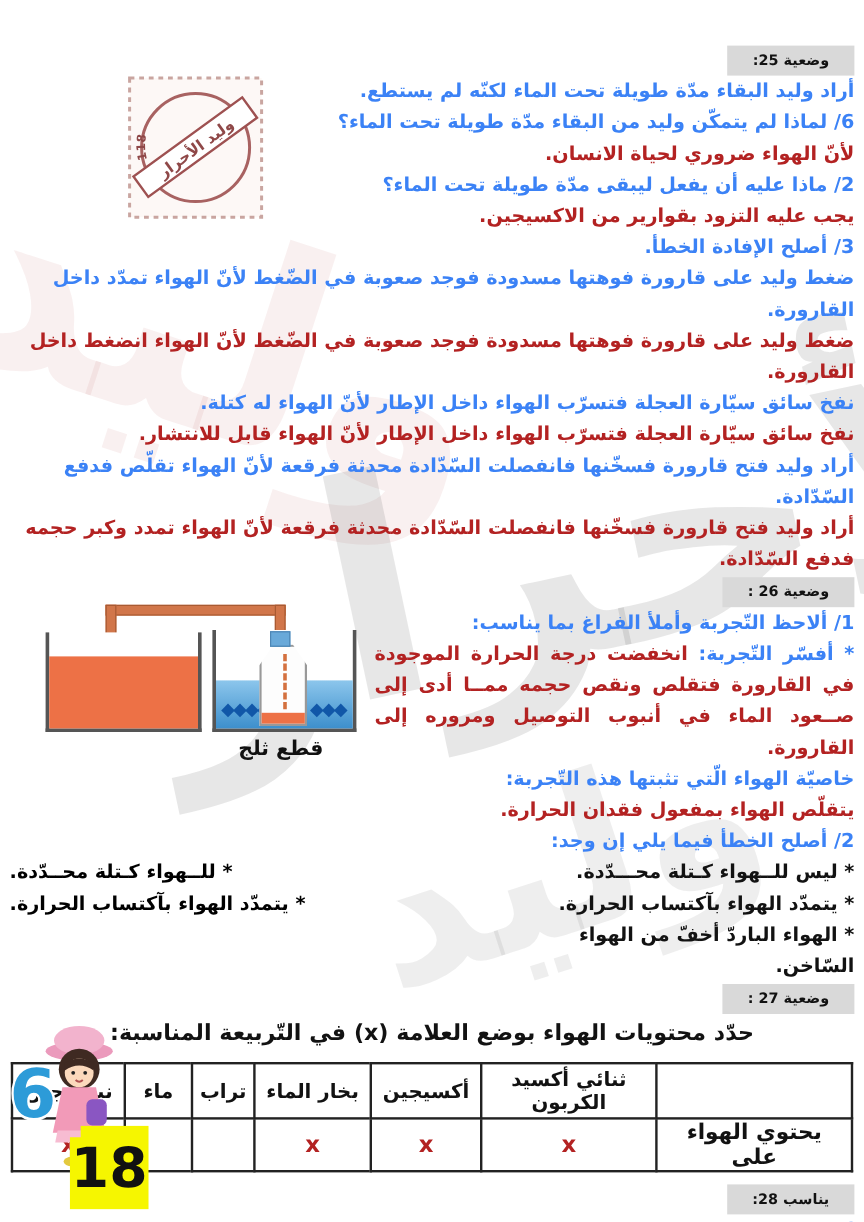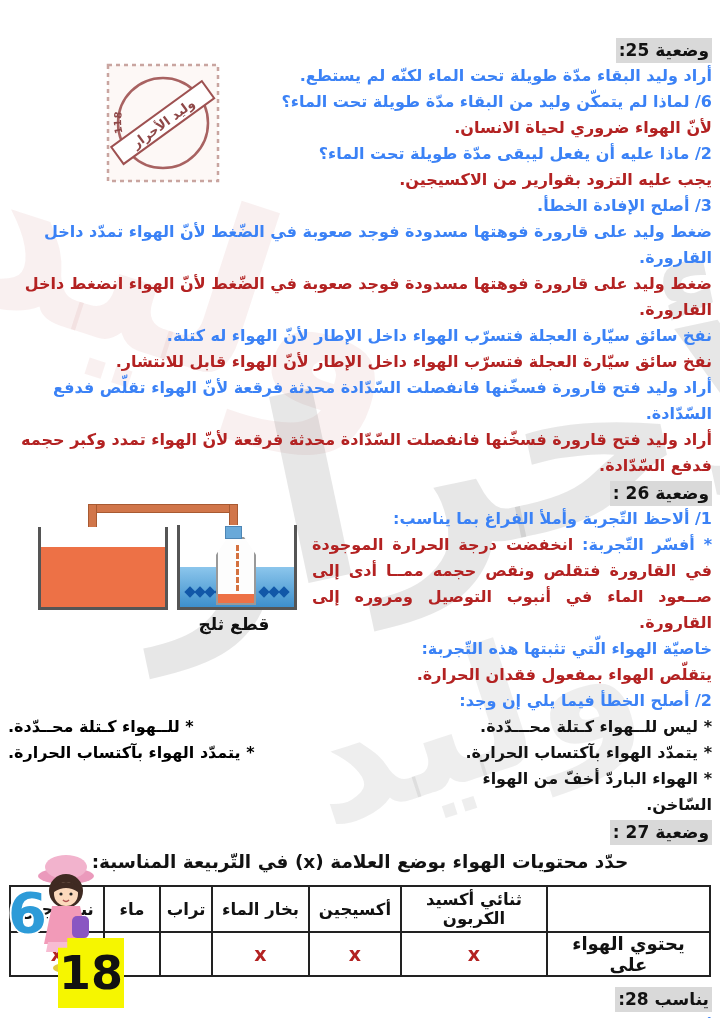--- a/index.html
+++ b/index.html
@@ -9,21 +9,21 @@
     font-family:"DejaVu Sans",sans-serif;font-weight:bold;color:#121212;
   }
   
   .wm{position:absolute;z-index:0;pointer-events:none;white-space:nowrap;font-weight:bold;}
   .wm-red{top:150px;left:-40px;font-size:230px;color:rgba(180,60,60,0.08);transform:rotate(18deg);}
   .wm-gray{top:300px;left:120px;font-size:250px;color:rgba(70,70,70,0.13);transform:rotate(-12deg);}
   .wm-gray2{top:620px;left:300px;font-size:170px;color:rgba(90,90,90,0.10);transform:rotate(-18deg);}
 
   .content{position:absolute;inset:0;z-index:2;padding:38px 8px 0 8px;box-sizing:border-box;}
 
-  .hl{display:inline-block;background:#d9d9d9;padding:0 3px;font-size:17px;line-height:25px;}
+  .hl{display:inline-block;background:#d9d9d9;padding:0 21px;font-size:12px;line-height:25px;}
   .ln{font-size:16px;line-height:26px;text-align:right;}
   .red{color:#b32222;}
   .blk{color:#3b82f6;}
 
   
   .s26-row{display:flex;align-items:flex-start;}
   .s26-text{width:400px;}
   .s26-text .just{text-align:justify;text-align-last:right;}
   .s26-diagram{flex:1;position:relative;height:152px;margin-top:-4px;direction:ltr;}
 

